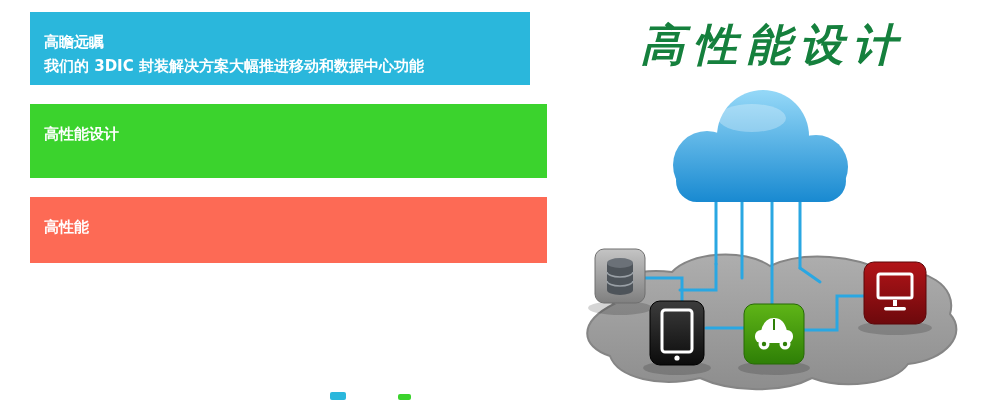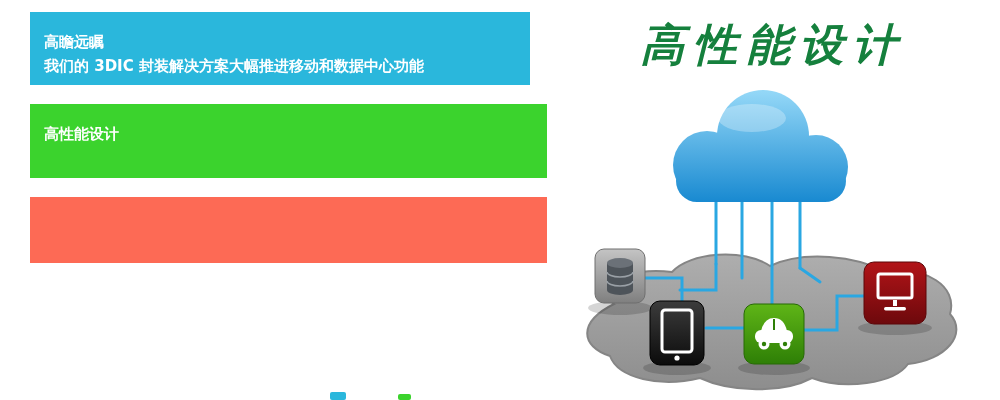--- a/index.html
+++ b/index.html
@@ -48,20 +48,21 @@
   <div class="banner banner-vision">
     <div class="banner-title">高瞻远瞩</div>
     <div class="banner-subtitle">我们的 3DIC 封装解决方案大幅推进移动和数据中心功能</div>
   </div>
 
   <div class="banner banner-smart">
     <div class="banner-title">高性能设计</div>
   </div>
 
   <div class="banner banner-perf">
+    <div class="banner-title">高性能</div>
   </div>
 
   <div class="headline">高性能设计</div>
 
   <div class="illustration">
     <svg viewBox="0 0 430 325" xmlns="http://www.w3.org/2000/svg">
       <defs>
         <linearGradient id="cloudGrad" gradientUnits="userSpaceOnUse" x1="0" y1="20" x2="0" y2="132">
           <stop offset="0" stop-color="#93d7f7"></stop>
           <stop offset="1" stop-color="#1688d0"></stop>

